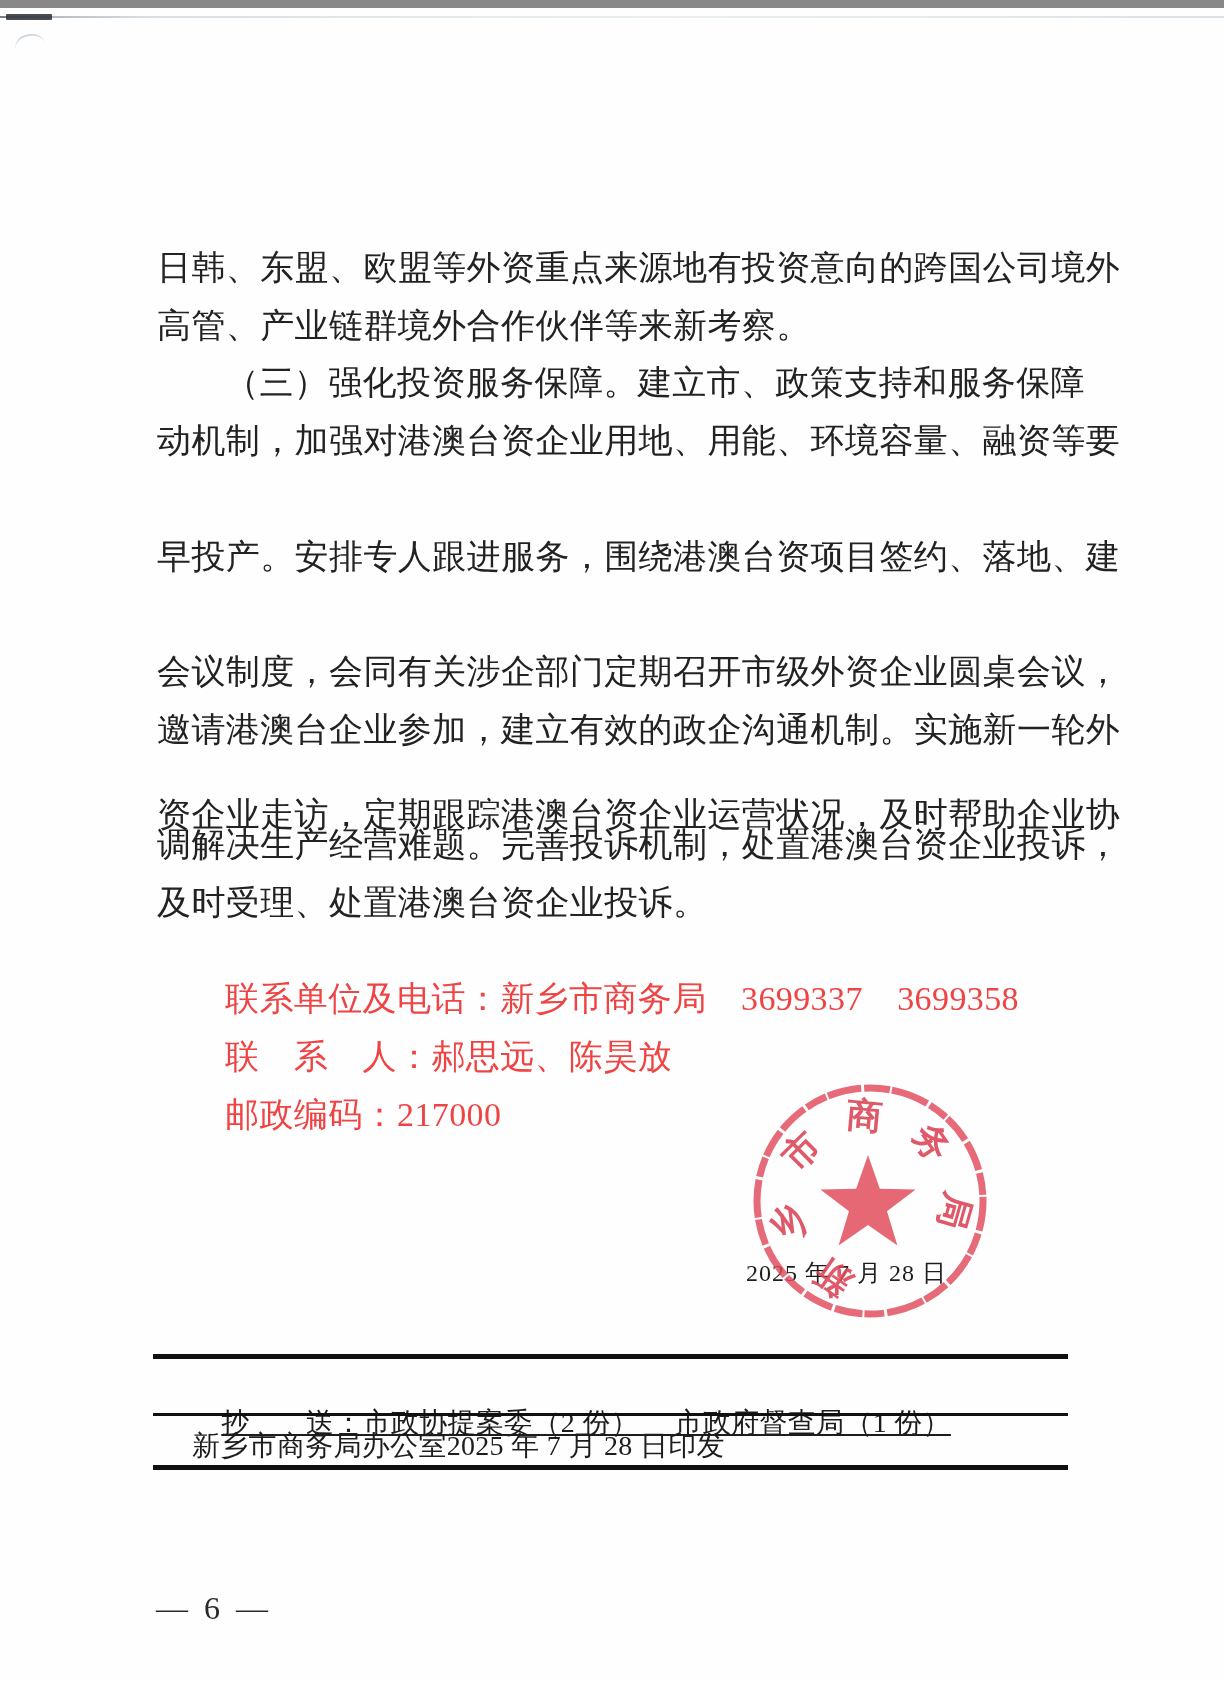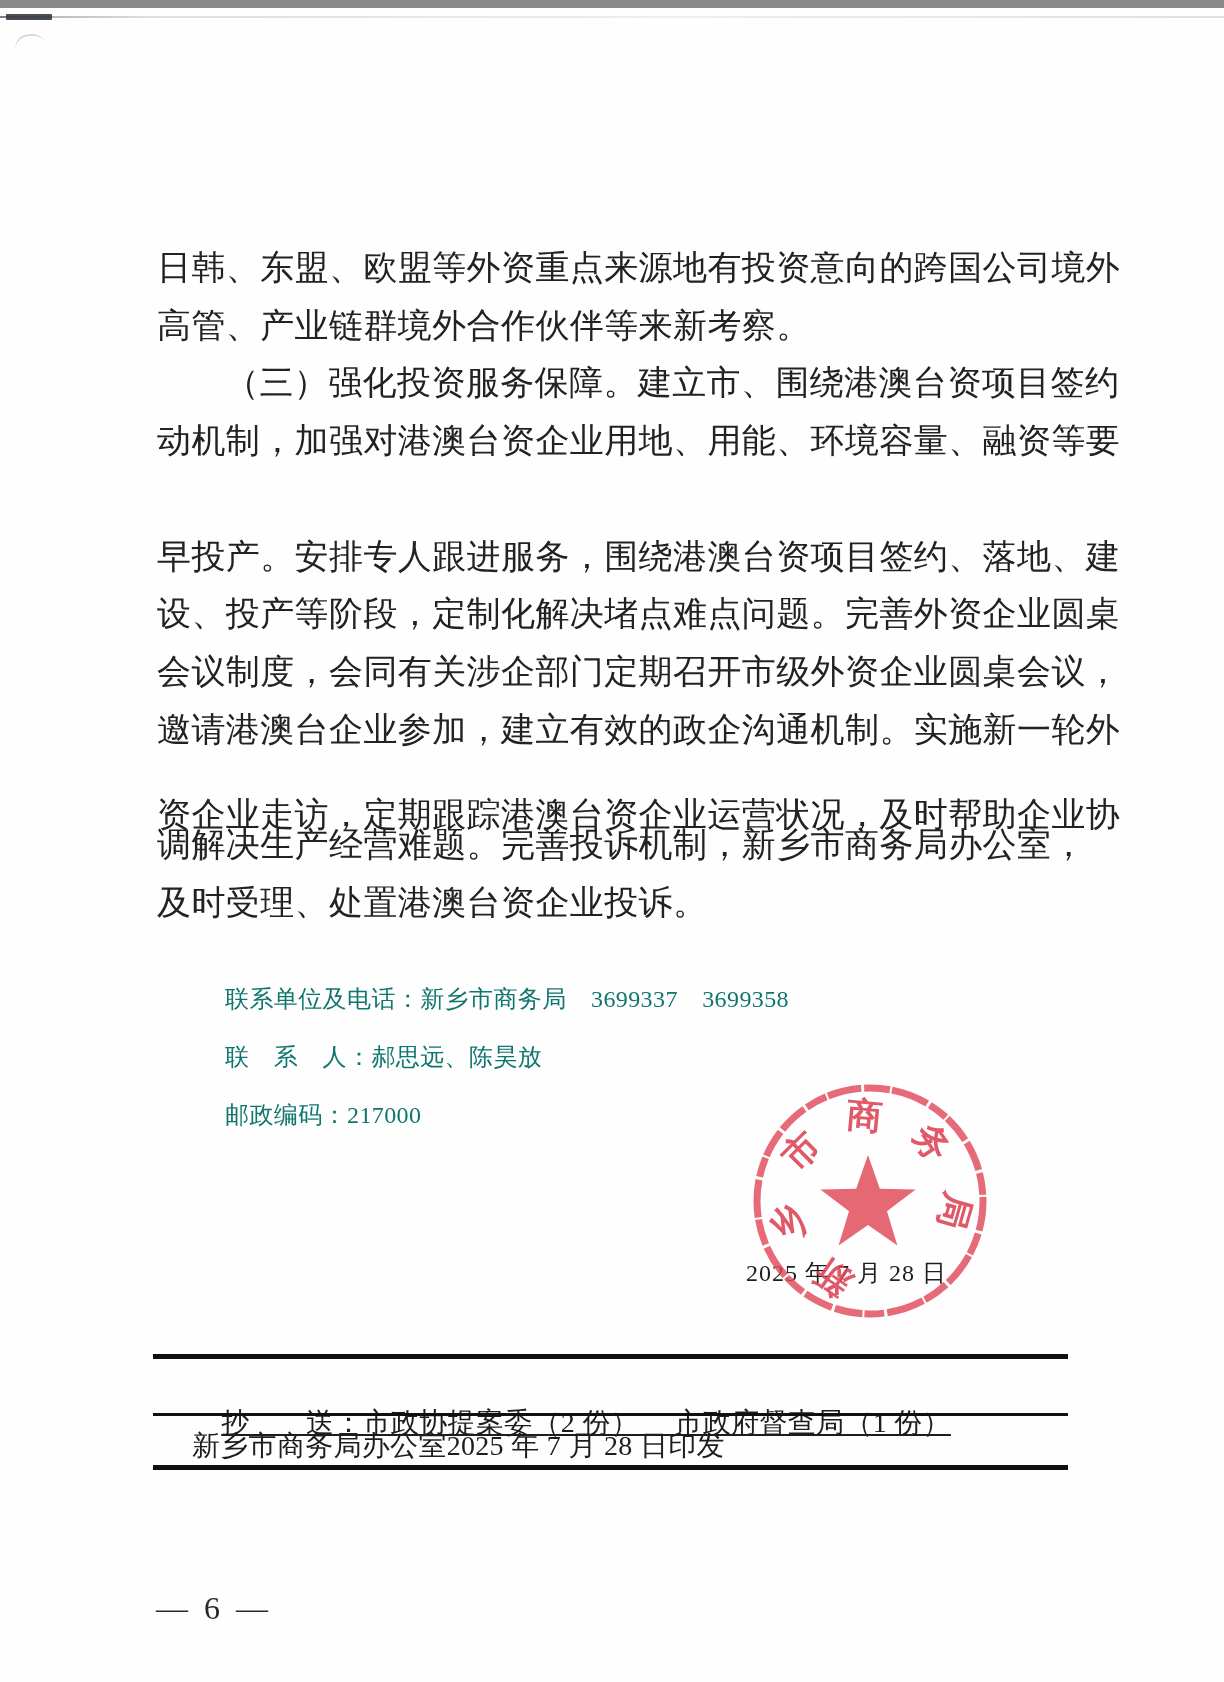--- a/index.html
+++ b/index.html
@@ -29,22 +29,22 @@
   }
   
   .bline{
     position:absolute;left:157px;width:990px;
     font-size:34px;line-height:42px;letter-spacing:.4px;
     white-space:pre;color:#222;
   }
   .bline.indent{left:225px;}
   .cline{
     position:absolute;left:225px;width:900px;
-    font-size:24px;line-height:42px;letter-spacing:.4px;
-    white-space:pre;color:#0f766e;
+    font-size:34px;line-height:42px;letter-spacing:.4px;
+    white-space:pre;color:#ef4444;
   }
   
   .docdate{
     position:absolute;left:746px;top:1249px;
     font-size:24px;letter-spacing:1px;white-space:pre;color:#1d1d1d;
   }
   
   .seal{position:absolute;left:675px;top:1000px;width:400px;height:400px;}
   
   .rule{position:absolute;left:153px;width:915px;background:#101010;}
@@ -66,28 +66,27 @@
 <body>
 
 <div class="page">
 
   <div class="scanline"></div>
   <div class="scancap"></div>
   <div class="penmark"></div>
 
   <div class="bline" style="top:239px">日韩、东盟、欧盟等外资重点来源地有投资意向的跨国公司境外</div>
   <div class="bline" style="top:297px">高管、产业链群境外合作伙伴等来新考察。</div>
-  <div class="bline indent" style="top:354px">（三）强化投资服务保障。建立市、围绕港澳台资项目签约</div>
+  <div class="bline indent" style="top:354px">（三）强化投资服务保障。建立市、政策支持和服务保障</div>
   <div class="bline" style="top:412px">动机制，加强对港澳台资企业用地、用能、环境容量、融资等要</div>
   <div class="bline" style="top:528px">早投产。安排专人跟进服务，围绕港澳台资项目签约、落地、建</div>
-  <div class="bline" style="top:585px">设、投产等阶段，定制化解决堵点难点问题。完善外资企业圆桌</div>
   <div class="bline" style="top:643px">会议制度，会同有关涉企部门定期召开市级外资企业圆桌会议，</div>
   <div class="bline" style="top:701px">邀请港澳台企业参加，建立有效的政企沟通机制。实施新一轮外</div>
   <div class="bline" style="top:786px">资企业走访，定期跟踪港澳台资企业运营状况，及时帮助企业协</div>
-  <div class="bline" style="top:816px">调解决生产经营难题。完善投诉机制，新乡市商务局办公室，</div>
+  <div class="bline" style="top:816px">调解决生产经营难题。完善投诉机制，处置港澳台资企业投诉，</div>
   <div class="bline" style="top:874px">及时受理、处置港澳台资企业投诉。</div>
 
   <div class="cline" style="top:970px">联系单位及电话：新乡市商务局　3699337　3699358</div>
   <div class="cline" style="top:1028px">联　系　人：郝思远、陈昊放</div>
   <div class="cline" style="top:1086px">邮政编码：217000</div>
 
   <div class="docdate">2025 年 7 月 28 日</div>
 
   <svg class="seal" viewBox="0 0 400 400">
     <circle cx="195" cy="193" r="113" fill="none" stroke="#e0495a" stroke-width="7" stroke-opacity="0.82" stroke-dasharray="30 3 22 2 34 3 26 2 38 3 20 2 28 3"></circle>

